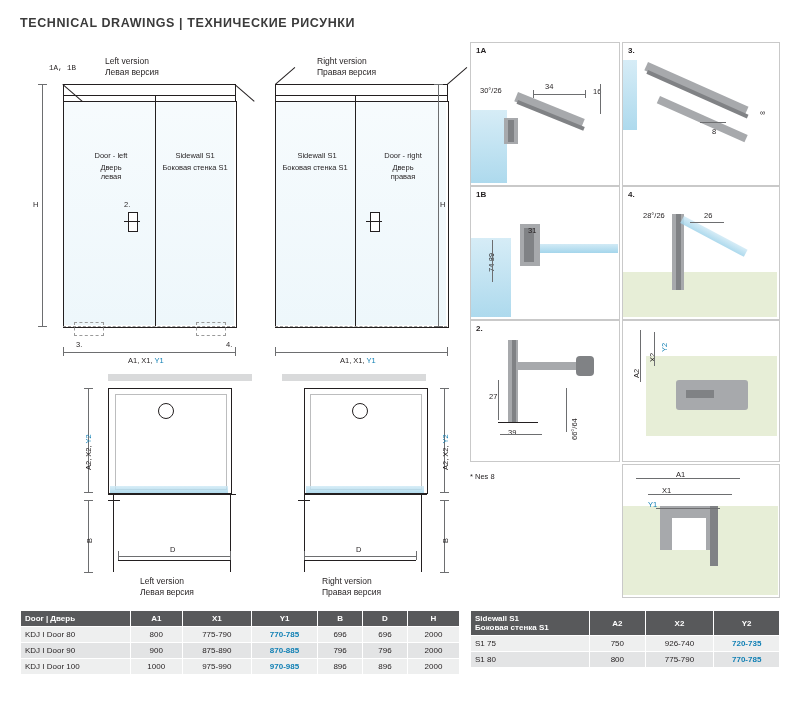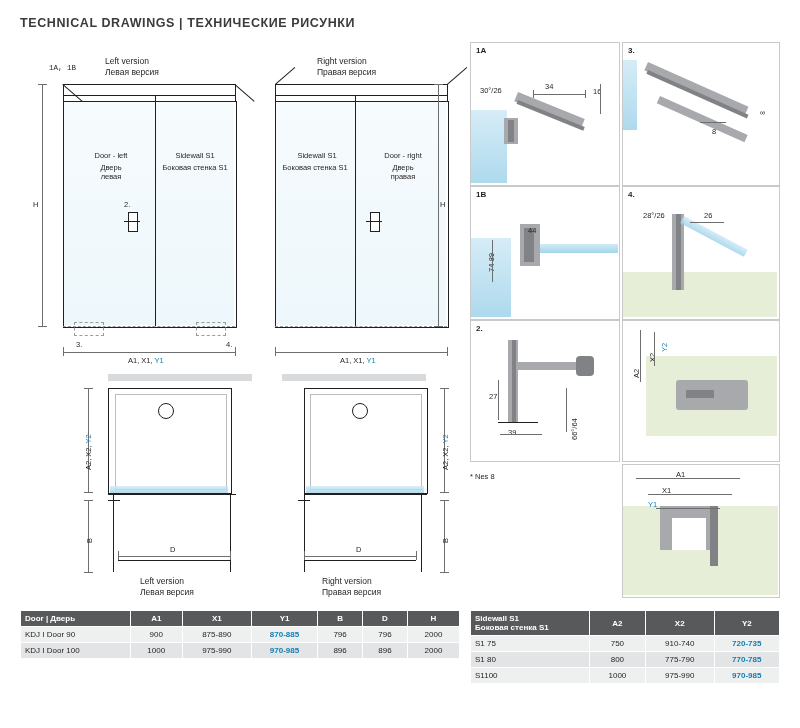--- a/index.html
+++ b/index.html
@@ -244,21 +244,21 @@
   <div class="lbl" style="left:760px;top:108px;">∞</div>
   <div class="lbl" style="left:712px;top:127px;">8</div>
   <div class="hline thin" style="left:700px;top:122px;width:26px;"></div>
 
   <div class="panel" style="left:470px;top:186px;width:148px;height:132px;"></div>
   <div class="panel-num" style="left:476px;top:190px;">1B</div>
   <div class="glass" style="left:471px;top:238px;width:40px;height:79px;"></div>
   <div class="mid" style="left:520px;top:224px;width:20px;height:42px;"></div>
   <div class="dark" style="left:524px;top:228px;width:10px;height:34px;"></div>
   <div class="glass" style="left:540px;top:244px;width:78px;height:9px;opacity:.95;"></div>
-  <div class="lbl" style="left:528px;top:226px;">44</div>
+  <div class="lbl" style="left:528px;top:226px;">31</div>
   <div class="lbl rot" style="left:487px;top:272px;transform:rotate(-90deg);white-space:nowrap;">74-89</div>
   <div class="vline thin" style="left:492px;top:240px;height:42px;"></div>
 
   <div class="panel" style="left:622px;top:186px;width:156px;height:132px;"></div>
   <div class="panel-num" style="left:628px;top:190px;">4.</div>
   <div class="greenbg" style="left:623px;top:272px;width:154px;height:45px;"></div>
   <div class="mid" style="left:672px;top:214px;width:12px;height:76px;"></div>
   <div class="dark" style="left:676px;top:214px;width:5px;height:76px;"></div>
   <div class="glass" style="left:684px;top:216px;width:72px;height:8px;transform-origin:0 0;transform:rotate(28deg);"></div>
   <div class="lbl" style="left:643px;top:211px;">28°/26</div>
@@ -310,20 +310,29 @@
         <th style="width:52px;">A1</th>
         <th style="width:76px;">X1</th>
         <th style="width:72px;">Y1</th>
         <th style="width:44px;">B</th>
         <th style="width:44px;">D</th>
         <th style="width:52px;">H</th>
       </tr>
     </thead>
     <tbody>
       <tr>
+        <td class="left">KDJ I Door 80</td>
+        <td>800</td>
+        <td>775-790</td>
+        <td class="blue">770-785</td>
+        <td>696</td>
+        <td>696</td>
+        <td>2000</td>
+      </tr>
+      <tr>
         <td class="left">KDJ I Door 90</td>
         <td>900</td>
         <td>875-890</td>
         <td class="blue">870-885</td>
         <td>796</td>
         <td>796</td>
         <td>2000</td>
       </tr>
       <tr>
         <td class="left">KDJ I Door 100</td>
@@ -346,31 +355,25 @@
         </th>
         <th style="width:54px;">A2</th>
         <th style="width:70px;">X2</th>
         <th style="width:66px;">Y2</th>
       </tr>
     </thead>
     <tbody>
       <tr>
         <td class="left">S1 75</td>
         <td>750</td>
-        <td>910-740</td>
+        <td>926-740</td>
         <td class="blue">720-735</td>
       </tr>
       <tr>
         <td class="left">S1 80</td>
         <td>800</td>
         <td>775-790</td>
         <td class="blue">770-785</td>
       </tr>
-      <tr>
-        <td class="left">S1100</td>
-        <td>1000</td>
-        <td>975-990</td>
-        <td class="blue">970-985</td>
-      </tr>
     </tbody>
   </table>
 
 </div>
 
 </body></html>

